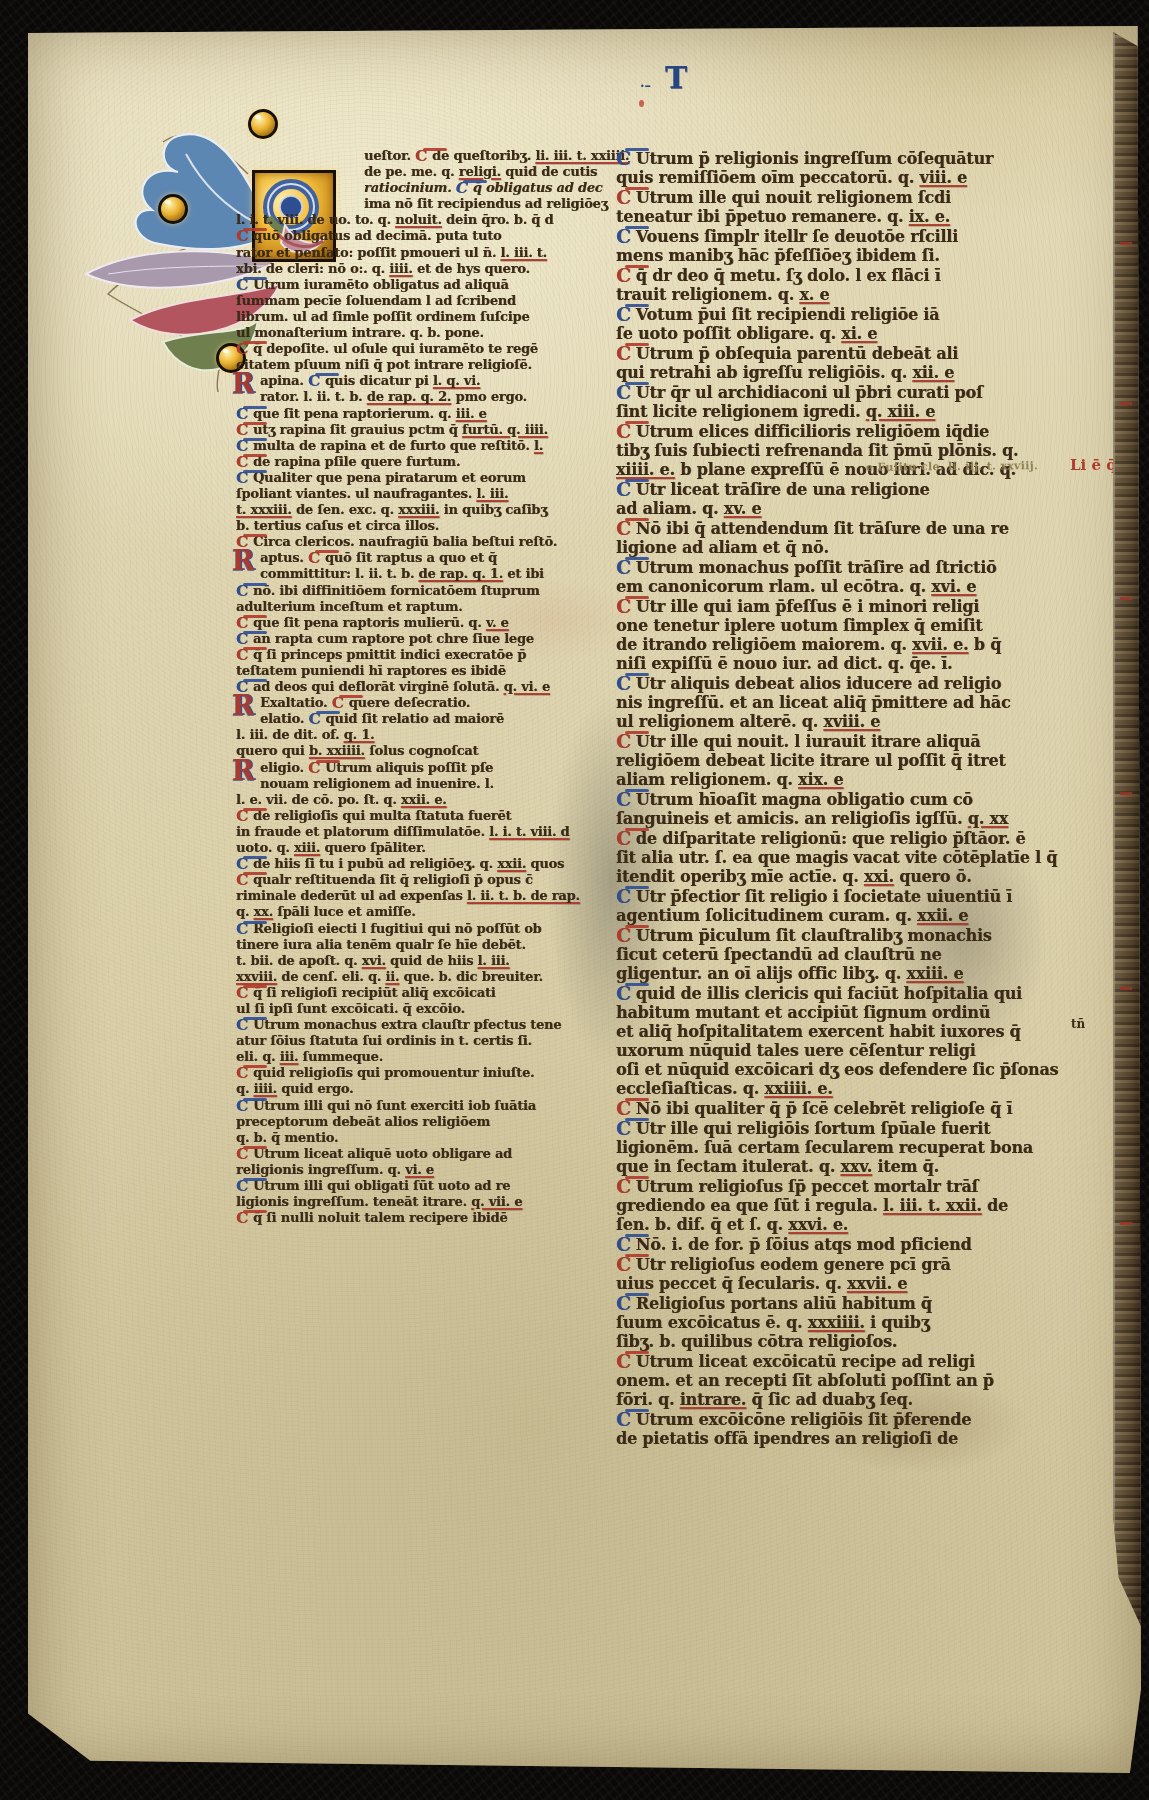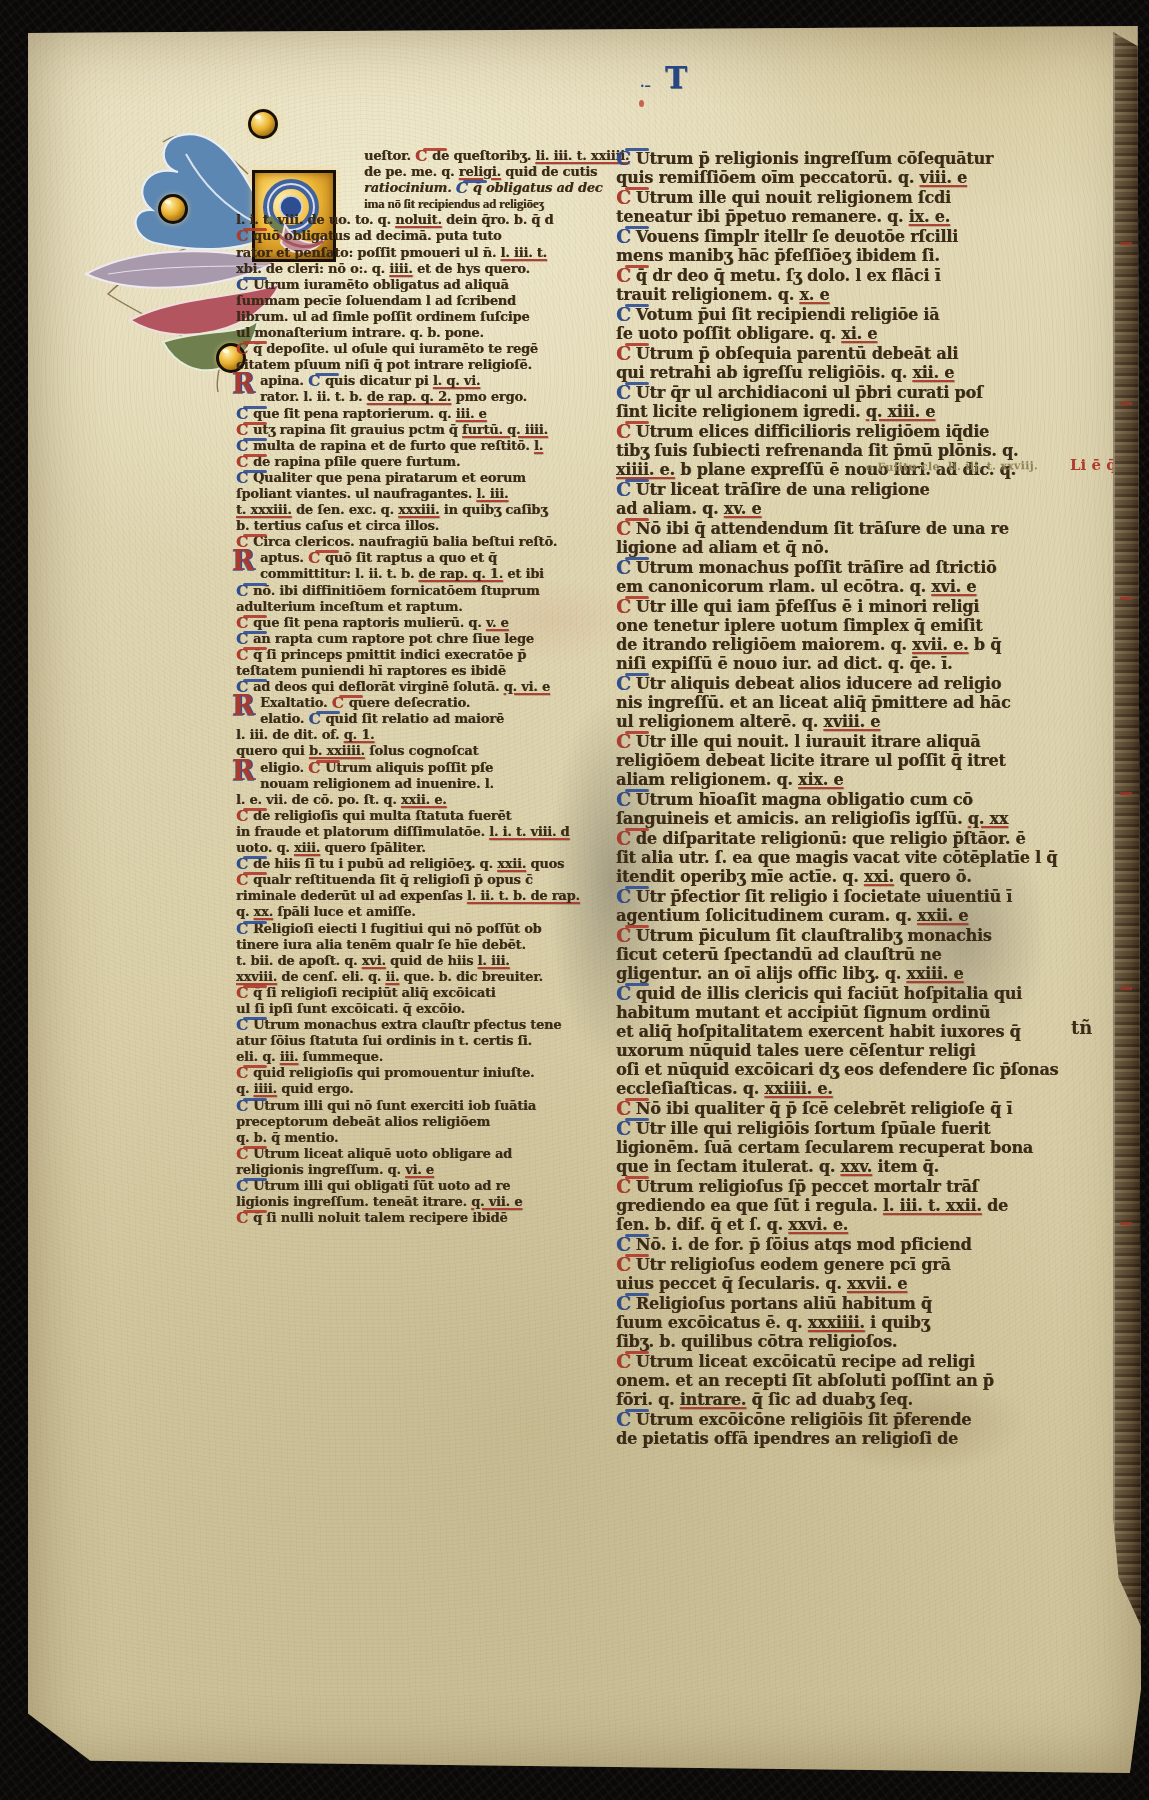--- a/index.html
+++ b/index.html
@@ -60,21 +60,21 @@
        border:3px solid #15100a; box-shadow:0 0 5px rgba(255,215,120,.65);}
   .bezant::after{content:"";position:absolute;left:4px;top:3px;width:6px;height:4px;border-radius:50%;background:rgba(255,255,240,.85);}
 
   
   .quire-mark{position:absolute;left:637px;top:34px;color:#274784;font-size:30px;font-weight:800;
        text-shadow:0.5px 0.5px 0 rgba(20,40,90,.6);}
   .quire-dash{position:absolute;left:612px;top:52px;color:#274784;font-size:13px;font-weight:800;}
   .quire-dot{position:absolute;left:611px;top:74px;width:5px;height:7px;border-radius:50%;background:#c14f3a;opacity:.85;}
   .note-red{position:absolute;left:1042px;top:430px;color:#b03a2c;font-size:15px;font-weight:800;}
   .note-pale{position:absolute;left:838px;top:434px;color:#8f8257;font-size:11px;font-weight:600;letter-spacing:.3px;transform:rotate(-.6deg);}
-  .note-tn{position:absolute;left:1043px;top:991px;color:#3b2a16;font-size:18px;font-weight:700;}
+  .note-tn{position:absolute;left:1043px;top:991px;color:#3b2a16;font-size:12px;font-weight:700;}
 </style>
 </head>
 <body>
 
 <div class="stage">
   <div class="parchment">
     <div class="grain"></div>
 
     <div class="quire-mark">T</div>
     <div class="quire-dash">·–</div>
@@ -106,21 +106,21 @@
         <path d="M14 44 A24 24 0 0 0 34 58" fill="none" stroke="#6f7f4e" stroke-width="7"></path>
         <path d="M30 52 C40 70 58 74 70 64 C60 82 36 84 26 70 Z" fill="#c08f97" stroke="#efe2e4" stroke-width="2"></path>
         <path d="M22 60 C34 74 54 78 68 68" fill="none" stroke="#a85560" stroke-width="3"></path>
       </svg>
     </div>
 
     <div class="col col1" id="col-left">
         <div class="line" style="padding-left: 128px;">ueſtor. <span class="pc r">C</span>de queſtoribʒ. <span class="ul">li. iii. t. xxiiii.</span></div>
         <div class="line" style="padding-left: 128px;">de pe. me. q. <span class="ul">religi.</span> quid de cutis</div>
         <div class="line" style="padding-left: 128px; font-style: italic;">ratiocinium. <span class="pc b">C</span>q̄ obligatus ad dec</div>
-        <div class="line" style="padding-left: 128px; font-family: Liberation Serif, serif;">ima nō ſit recipiendus ad religiōeʒ</div>
+        <div class="line" style="padding-left: 128px;">ima nō ſit recipiendus ad religiōeʒ</div>
         <div class="line">l. i. t. viii. de uo. to. q. <span class="ul">noluit.</span> dein q̄ro. b. q̄ d</div>
         <div class="line"><span class="pc r">C</span>quō obligatus ad decimā. puta tuto</div>
         <div class="line">rator et penſato: poſſit pmoueri ul n̄. <span class="ul">l. iii. t.</span></div>
         <div class="line">xbi. de cleri: nō o:. q. <span class="ul">iiii.</span> et de hys quero.</div>
         <div class="line"><span class="pc b">C</span>Utrum iuramēto obligatus ad aliquā</div>
         <div class="line">ſummam pecīe ſoluendam l ad ſcribend</div>
         <div class="line">librum. ul ad ſimle poſſit ordinem ſuſcipe</div>
         <div class="line">ul monaſterium intrare. q. b. pone.</div>
         <div class="line"><span class="pc r">C</span>q̄ depoſite. ul oſule qui iuramēto te regē</div>
         <div class="line">citatem pſuum niſi q̄ pot intrare religioſē.</div>

